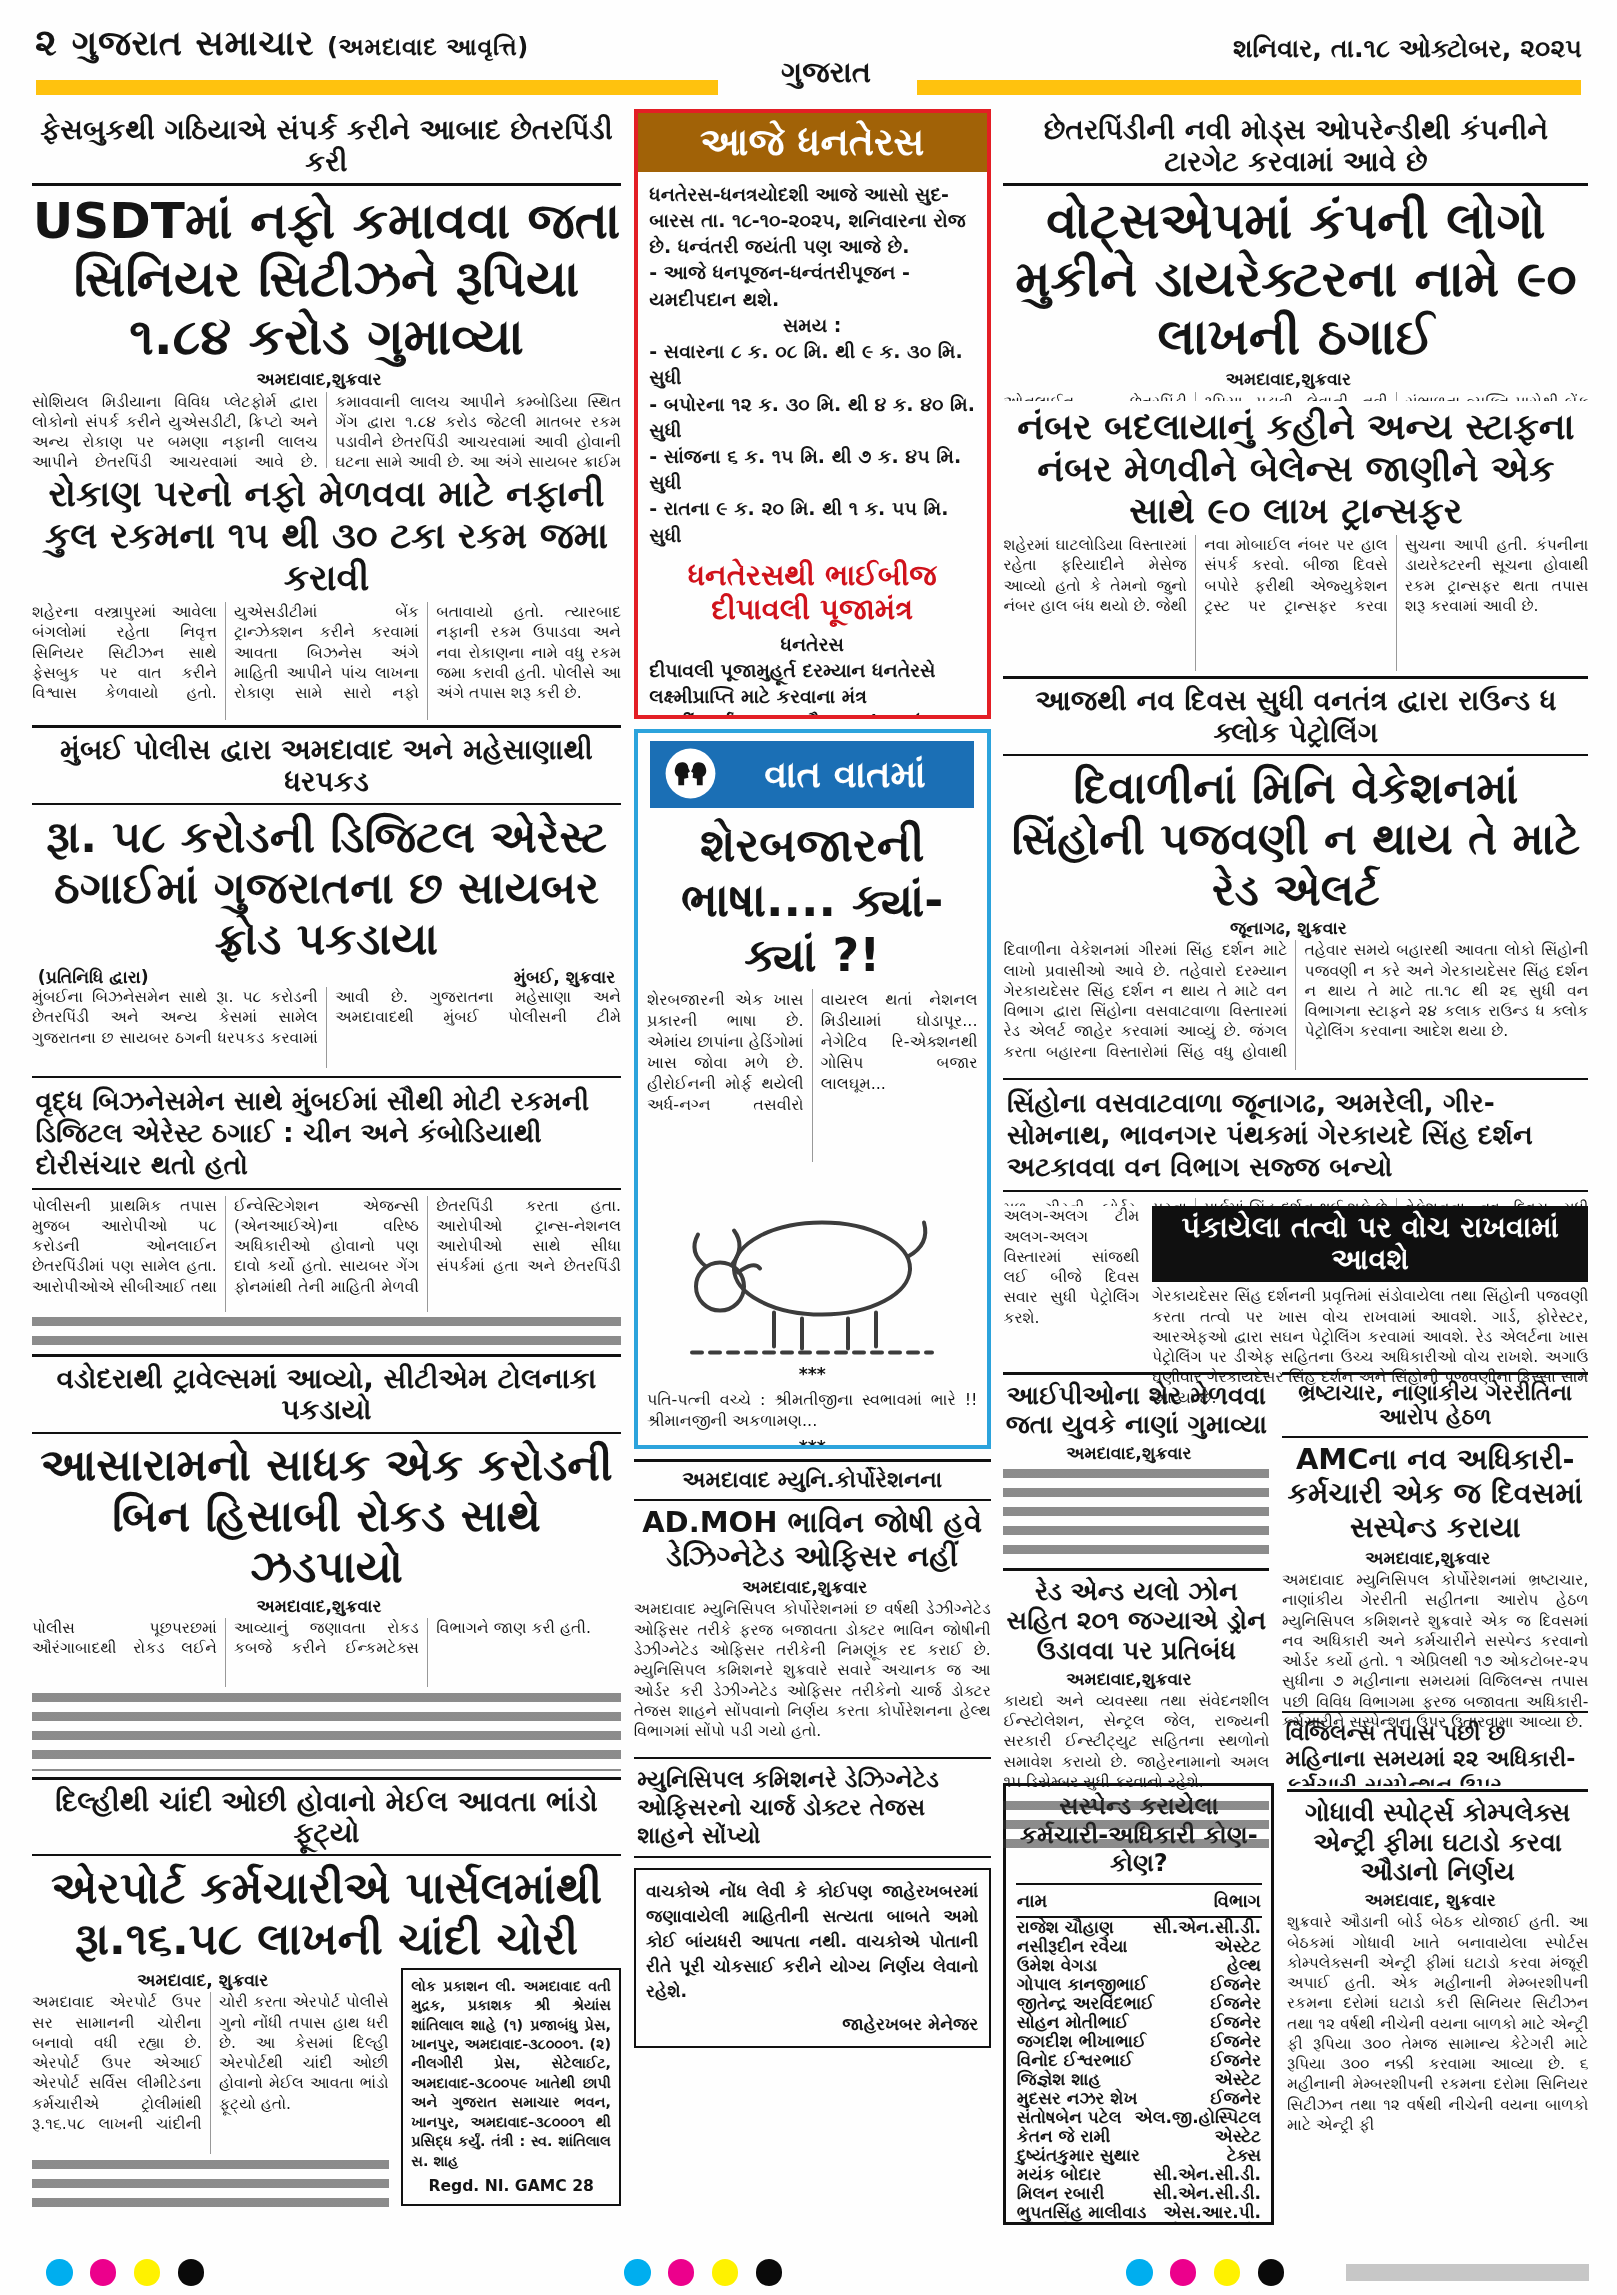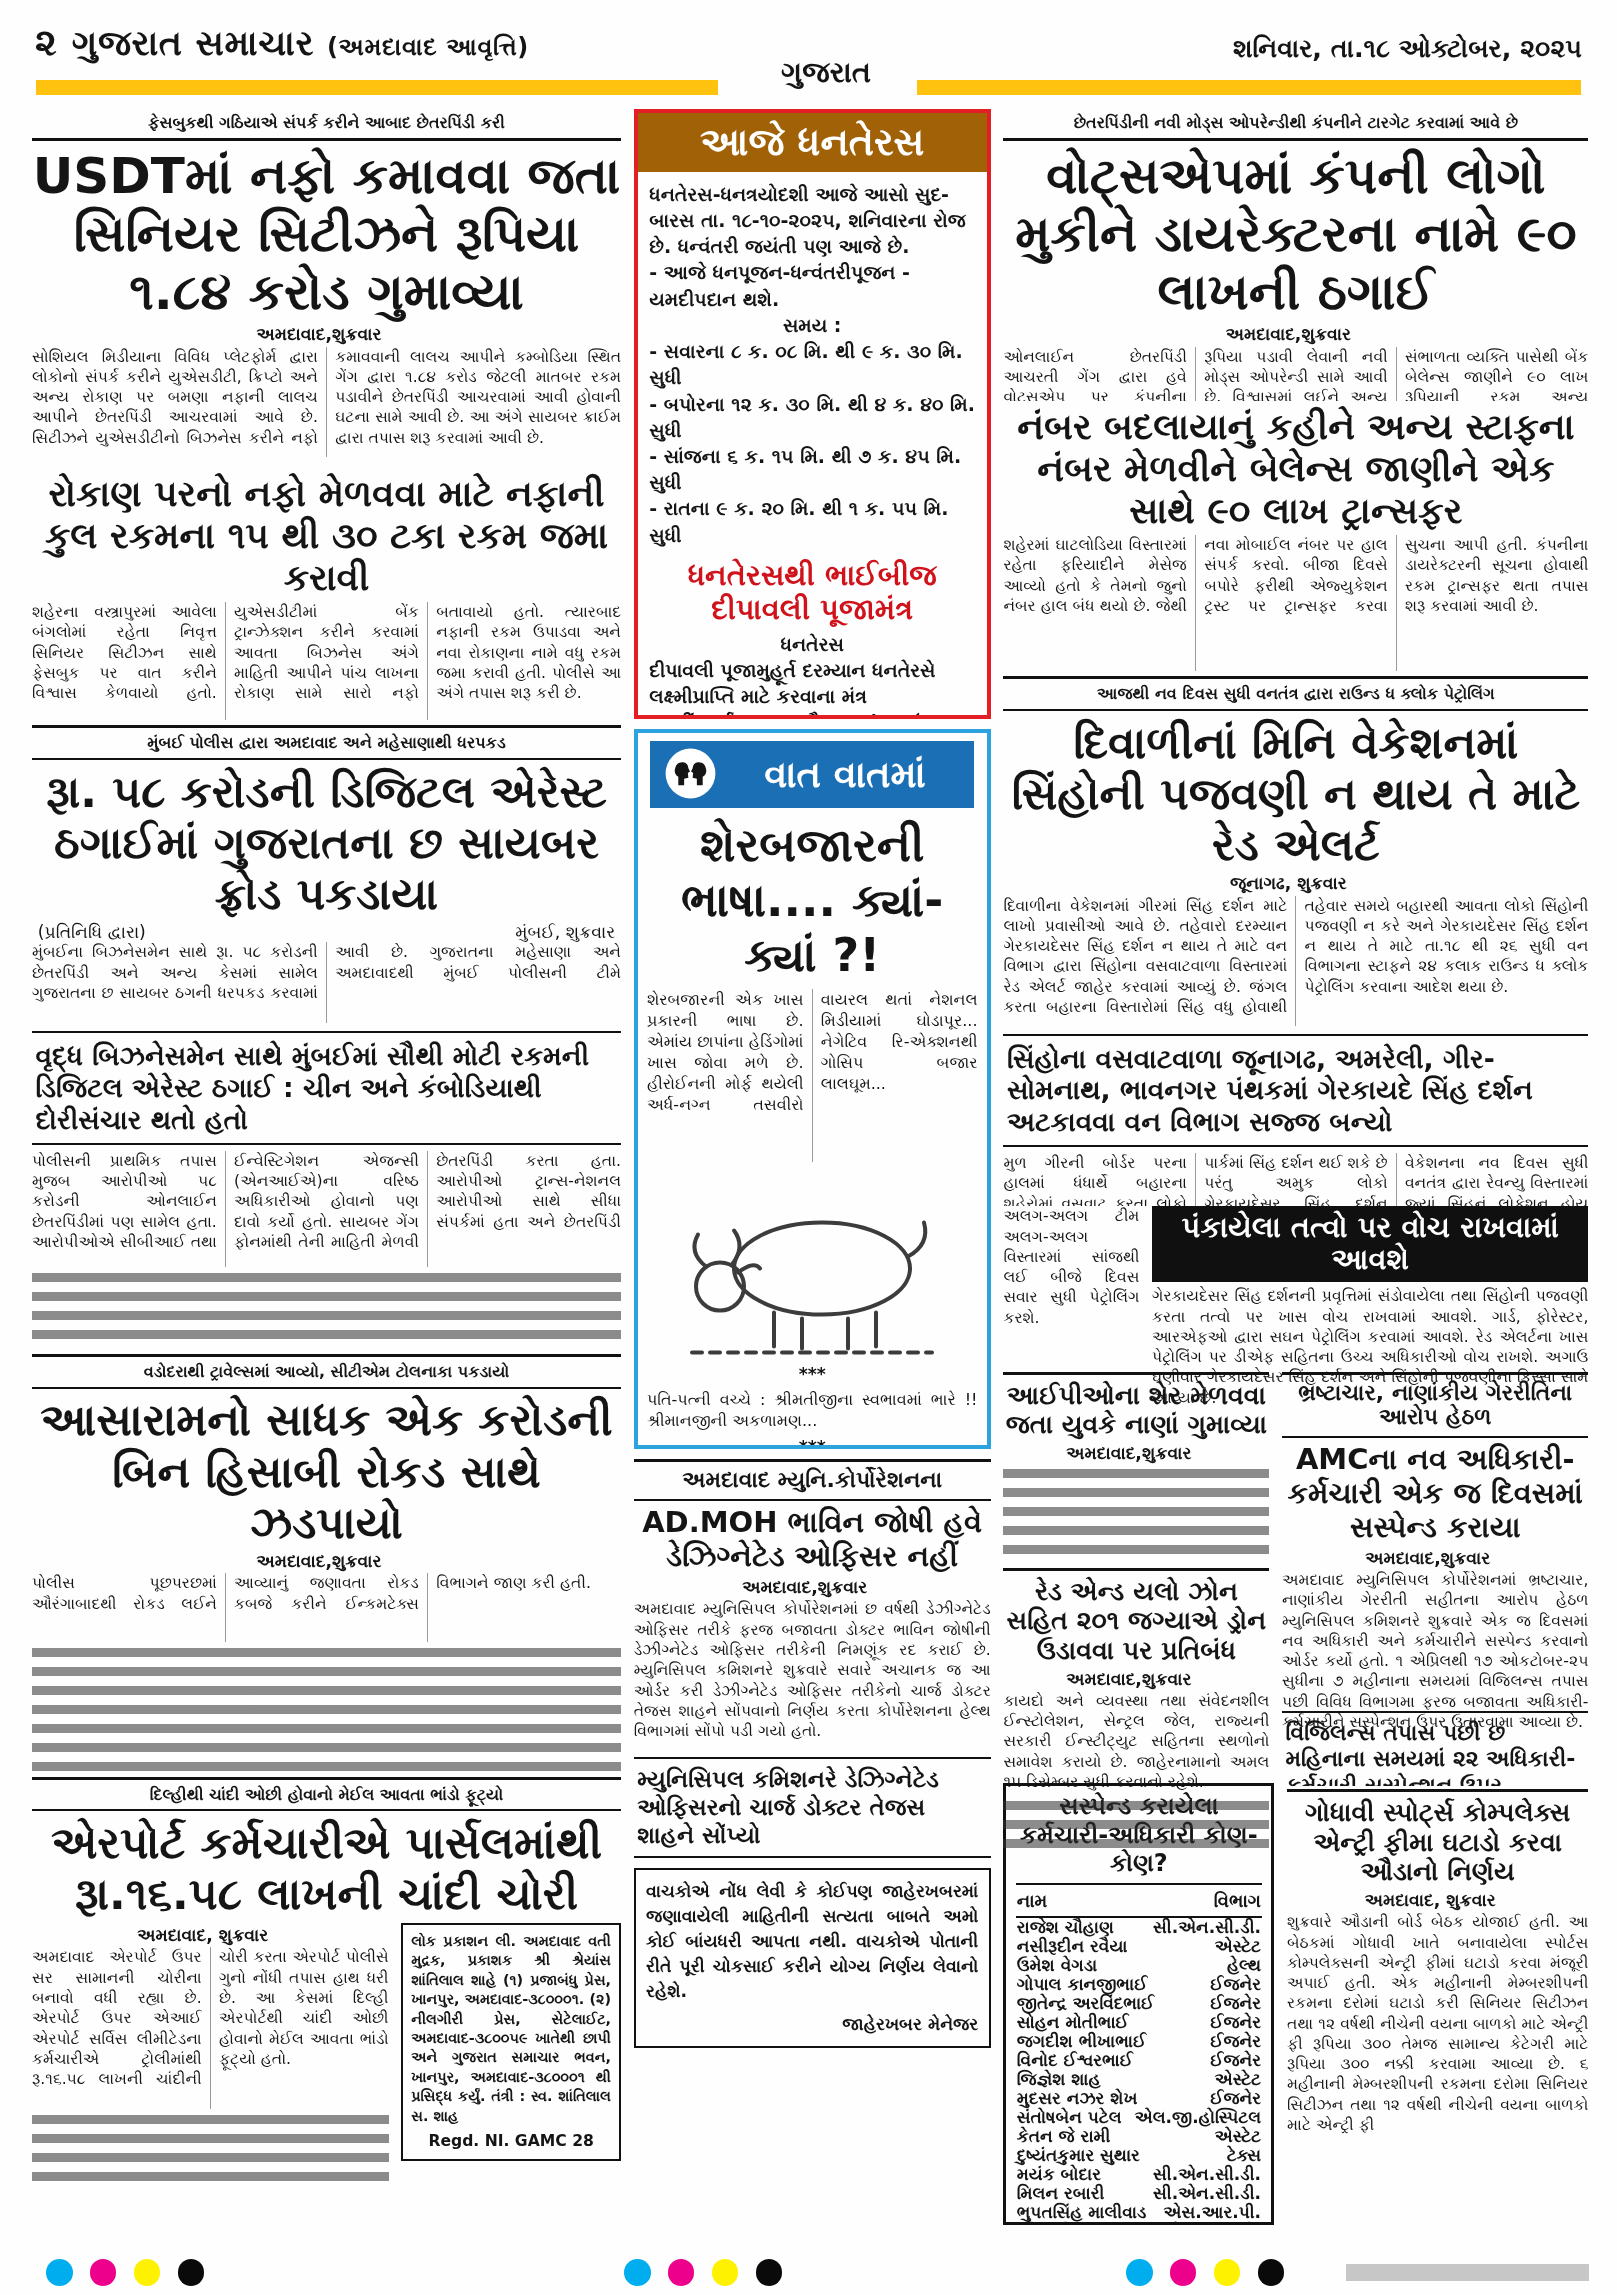--- a/index.html
+++ b/index.html
@@ -13,26 +13,26 @@
   .mast{font-size:35px;font-weight:800;letter-spacing:0.6px}
   .mast-ed{font-size:24px;font-weight:600}
   .hdr-date{font-size:25.4px;font-weight:800}
   .bar{position:absolute;top:80px;height:15px;background:#FFC20E}
   .bar-l{left:36px;width:682px}
   .bar-r{left:917px;width:664px}
   .section-name{position:absolute;top:55px;left:751px;width:150px;text-align:center;font-size:29px;font-weight:700}
   
   .content{display:grid;grid-template-columns:589px 357px 585px;gap:12.7px;padding:4.6px 32px 0}
   .article{overflow:hidden}
-  .kick{font-weight:800;text-align:center;font-size:16px;line-height:1.12;border-bottom:3.5px solid #111;padding:5.8px 0 5.8px;margin-bottom:3.5px}
+  .kick{font-weight:800;text-align:center;font-size:28px;line-height:1.12;border-bottom:3.5px solid #111;padding:5.8px 0 5.8px;margin-bottom:3.5px}
   .kick-thin{border-bottom:2.3px solid #111}
   .hl{font-weight:800;text-align:center;line-height:1.16;margin:5.8px 0 3.5px}
   .hl-xl{font-size:50px}.hl-lg{font-size:44px}.hl-md{font-size:36px}.hl-sm{font-size:29px}.hl-xs{font-size:25.4px}
   .dl{text-align:center;font-weight:700;font-size:17.3px;padding-right:15px;margin:2.3px 0}
-  .byrow{display:flex;justify-content:space-between;font-weight:400;font-size:17.3px;padding:0 5.8px}
+  .byrow{display:flex;justify-content:space-between;font-weight:700;font-size:17.3px;padding:0 5.8px}
   .bodytx{font-size:15.6px;line-height:1.3;text-align:justify}
   .c2{column-count:2;column-gap:17.3px;column-rule:1.2px solid #999}
   .c3{column-count:3;column-gap:17.3px;column-rule:1.2px solid #999}
   .sub{font-weight:700;text-align:left;font-size:26.6px;line-height:1.2;border-top:2.3px solid #111;border-bottom:2.3px solid #111;padding:7px 3.5px;margin:8px 0 5.8px}
   .fx{background:repeating-linear-gradient(180deg,#2e2e2e 0 9.2px,transparent 9.2px 19px);opacity:.55;margin-top:5.8px}
   .toprule{border-top:3.5px solid #111;margin-top:5.8px}
   
   .redbox{border:4px solid #E31E25;height:610px;padding:0 11.6px 5.8px;overflow:hidden}
   .redhdr{background:#a16207;color:#fff;text-align:center;font-size:38px;font-weight:800;margin:0 -11.6px 9.2px;padding:7px 0}
   .dhn{font-size:19px;line-height:1.38;font-weight:600}

